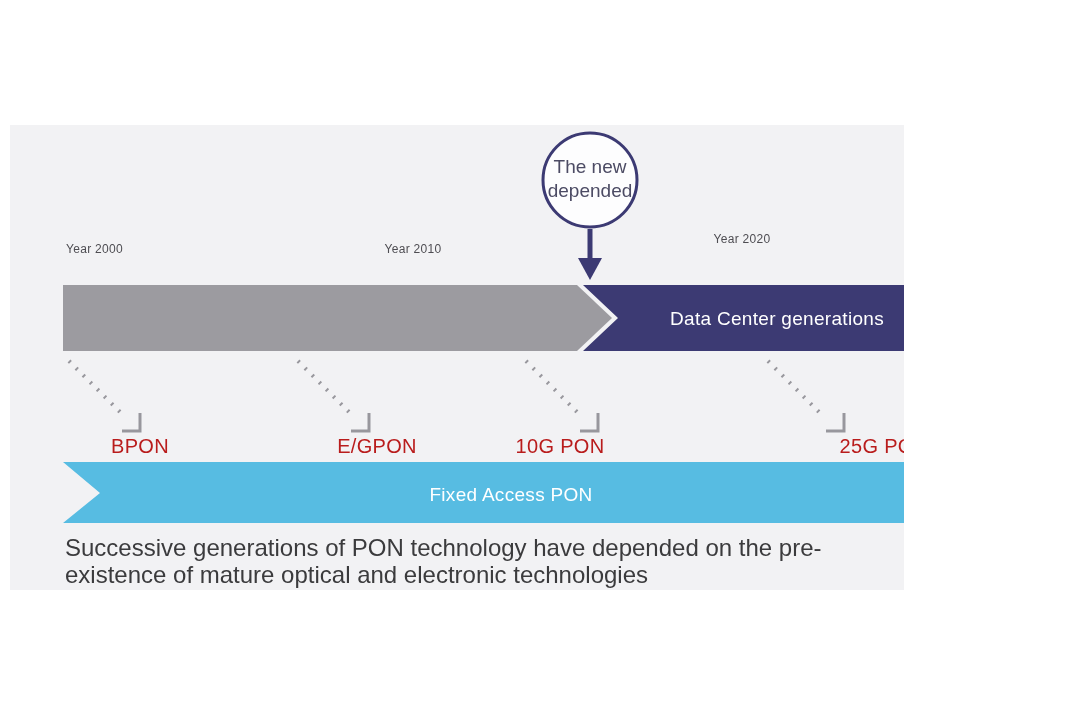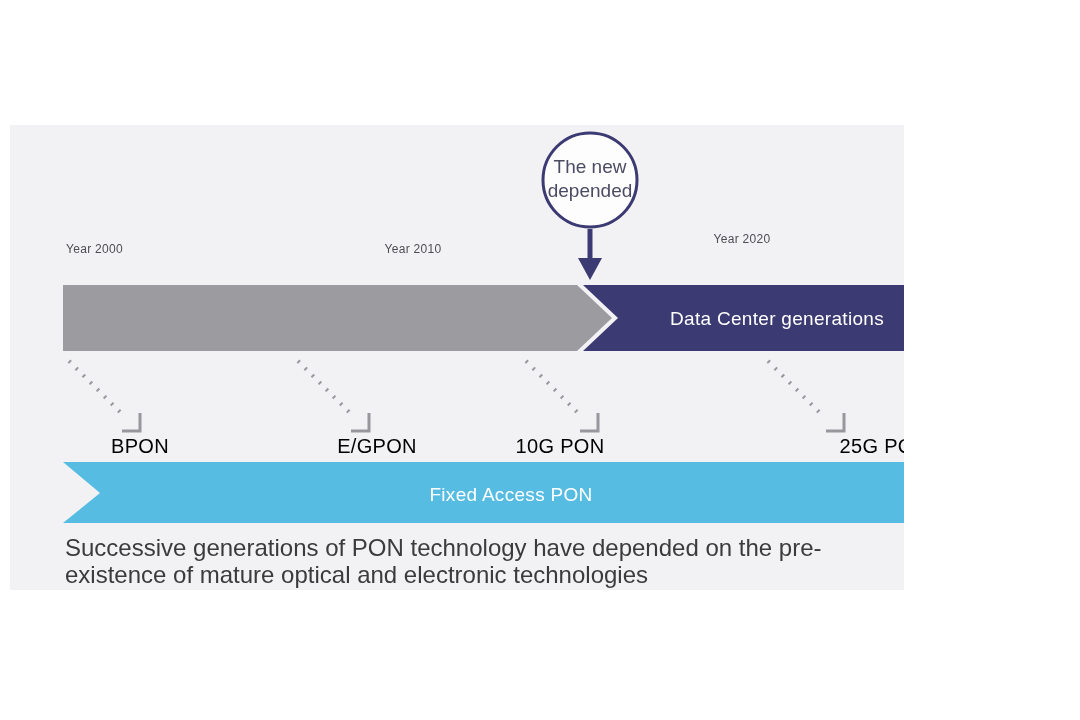--- a/index.html
+++ b/index.html
@@ -13,21 +13,21 @@
   .layer{position:absolute;left:0;top:0;}
   .txt{position:absolute;white-space:nowrap;}
   .year-label{
     font-size:12px;color:#4e4d52;letter-spacing:.3px;
   }
   .bar-label{
     font-size:19px;color:#ffffff;letter-spacing:.3px;
     transform:translate(-50%,-50%);
   }
   .pon-label{
-    font-size:20px;color:#000000;letter-spacing:.3px;
+    font-size:20px;color:#b91c1c;letter-spacing:.3px;
     transform:translateX(-50%);
   }
   .centered{transform:translateX(-50%);}
   .bubble-text{
     position:absolute;left:590px;top:180px;
     transform:translate(-50%,-52%);
     text-align:center;
     font-size:19px;line-height:24px;color:#4c4b64;
   }
   .caption{

